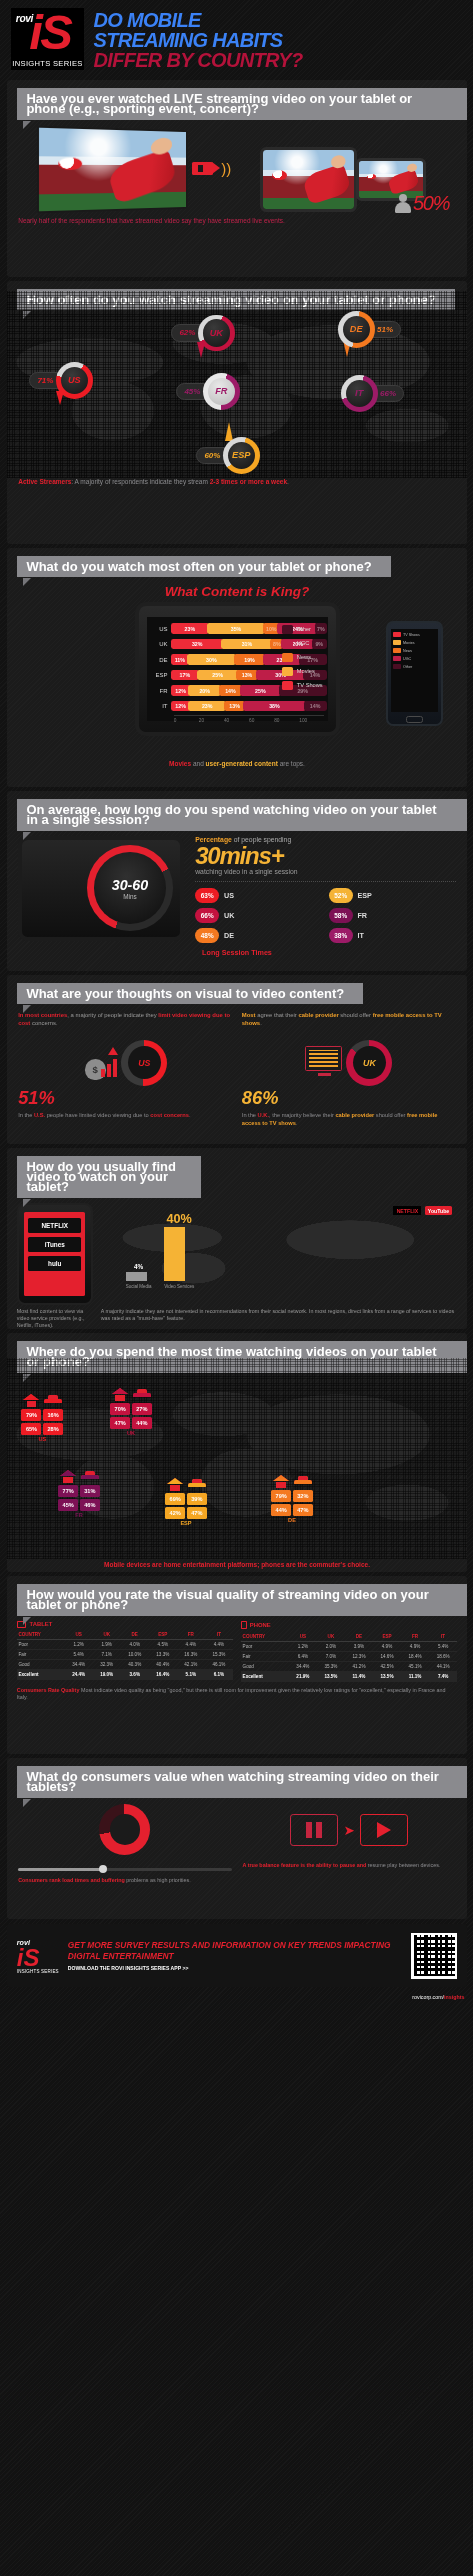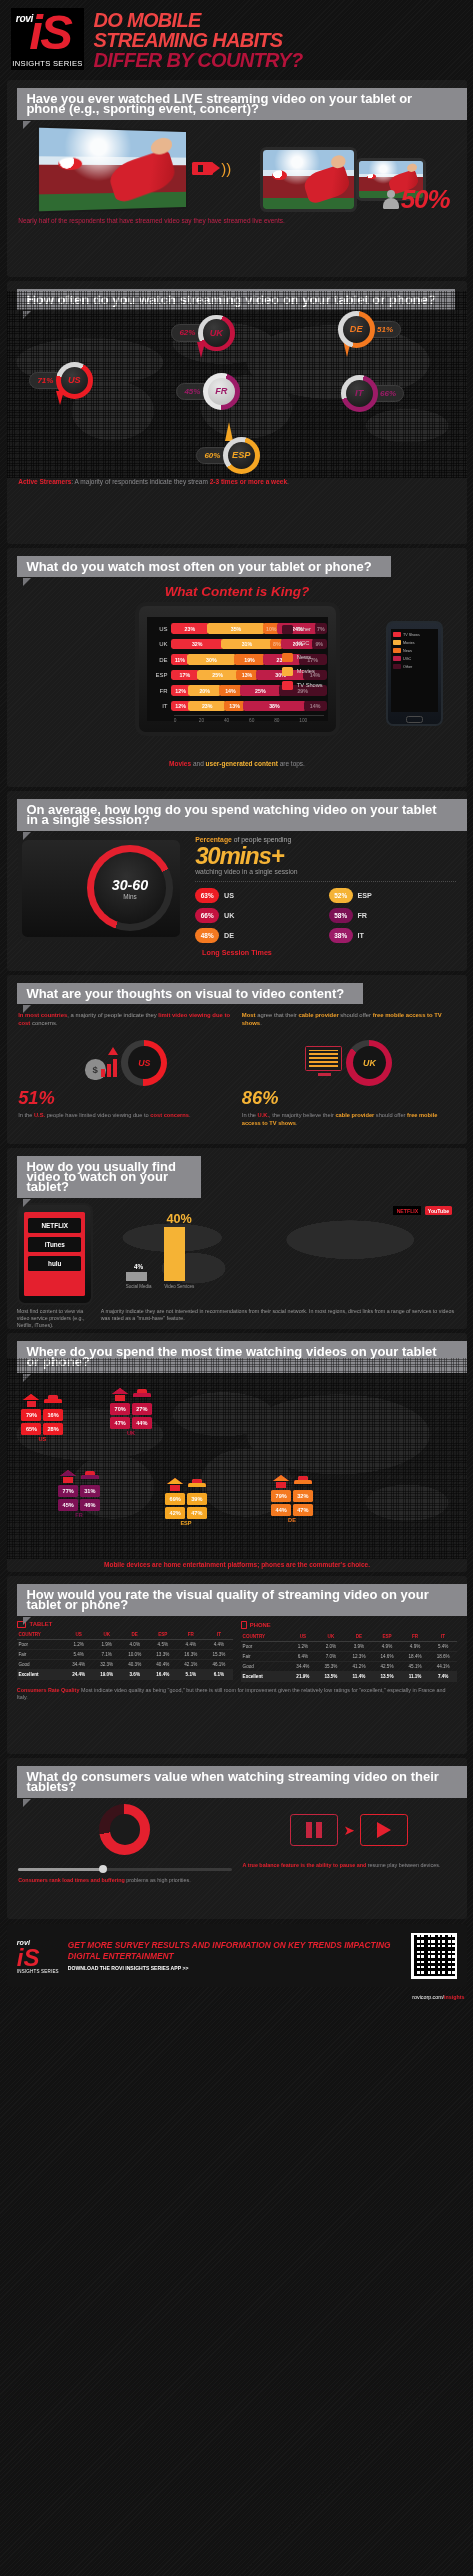--- a/index.html
+++ b/index.html
@@ -33,21 +33,21 @@
     color: #E4202E; font-size: 49px; font-weight: bold; font-style: italic;
     line-height: 53px; letter-spacing: -2.4px; text-align: center;
   }
   .logo-series {
     position: absolute; bottom: 1.6px; left: 0; width: 73px; text-align: center;
     color: #fff; font-size: 7.6px; letter-spacing: 0.3px; font-weight: 500;
   }
   .htitle { padding-left: 9.6px; padding-top: 1.6px; }
   .htitle div {
     font-size: 20px; font-weight: bold; line-height: 20px; letter-spacing: -0.7px;
-    font-style: italic; color: #ef4444;
+    font-style: italic; color: #3b82f6;
   }
   .htitle .l3 { color: #B3123A; }
 
   
   .panel {
     margin: 4px 7.2px; background:
       repeating-linear-gradient(135deg, rgba(255,255,255,0.02) 0 0.8px, rgba(0,0,0,0) 0.8px 3.2px),
       #1b1b1b;
     border-radius: 3.2px; position: relative; overflow: hidden;
   }
@@ -117,21 +117,21 @@
   }
   .person-icon { width: 17.5px; height: 21px; position: relative; margin-right: 1.6px; }
   .person-icon::before {
     content: ""; position: absolute; left: 4.8px; top: 0.8px; width: 8px; height: 8px;
     background: #aaa; border-radius: 50%;
   }
   .person-icon::after {
     content: ""; position: absolute; left: 0.8px; top: 8.8px; width: 16px; height: 11px;
     background: #aaa; border-radius: 8px 8px 1.6px 1.6px;
   }
-  .stat50 .num { color: #E4202E; font-size: 26px; font-weight: bold; font-style: italic; letter-spacing: -1.2px; }
+  .stat50 .num { color: #E4202E; font-size: 20px; font-weight: normal; font-style: italic; letter-spacing: -1.2px; }
 
   
   .map-wrap { position: relative; height: 187px; margin-top: -19px; }
   .worldmap {
     position: absolute; inset: 0;
     background:
       radial-gradient(ellipse 16% 13% at 18% 38%, #2e2e2e 0 99%, transparent 100%),
       radial-gradient(ellipse 9% 16% at 23% 64%, #2e2e2e 0 99%, transparent 100%),
       radial-gradient(ellipse 11% 11% at 47% 28%, #2e2e2e 0 99%, transparent 100%),
       radial-gradient(ellipse 10% 17% at 52% 62%, #2e2e2e 0 99%, transparent 100%),

